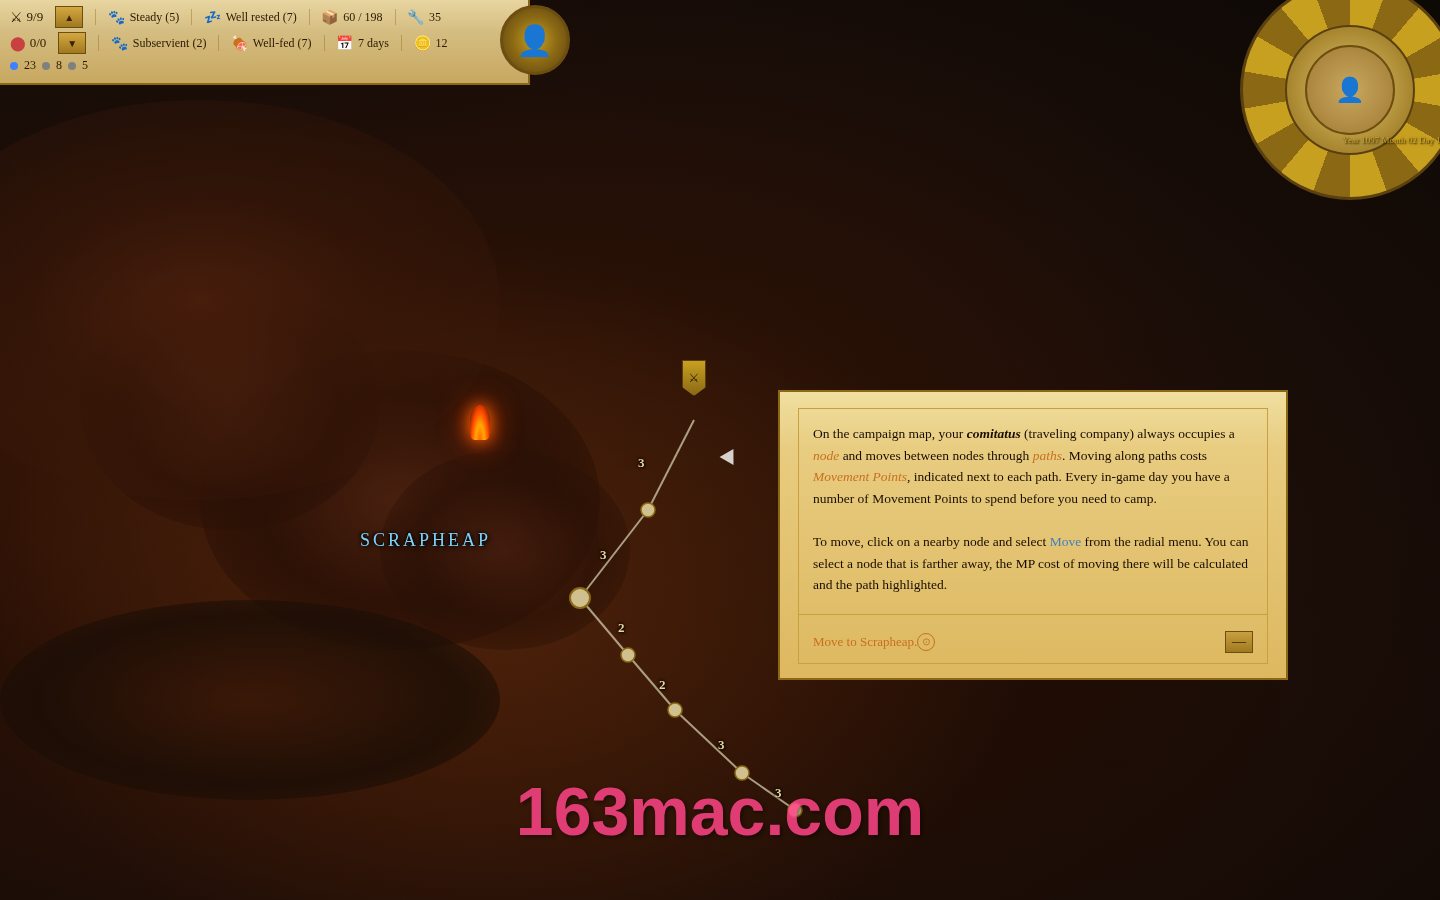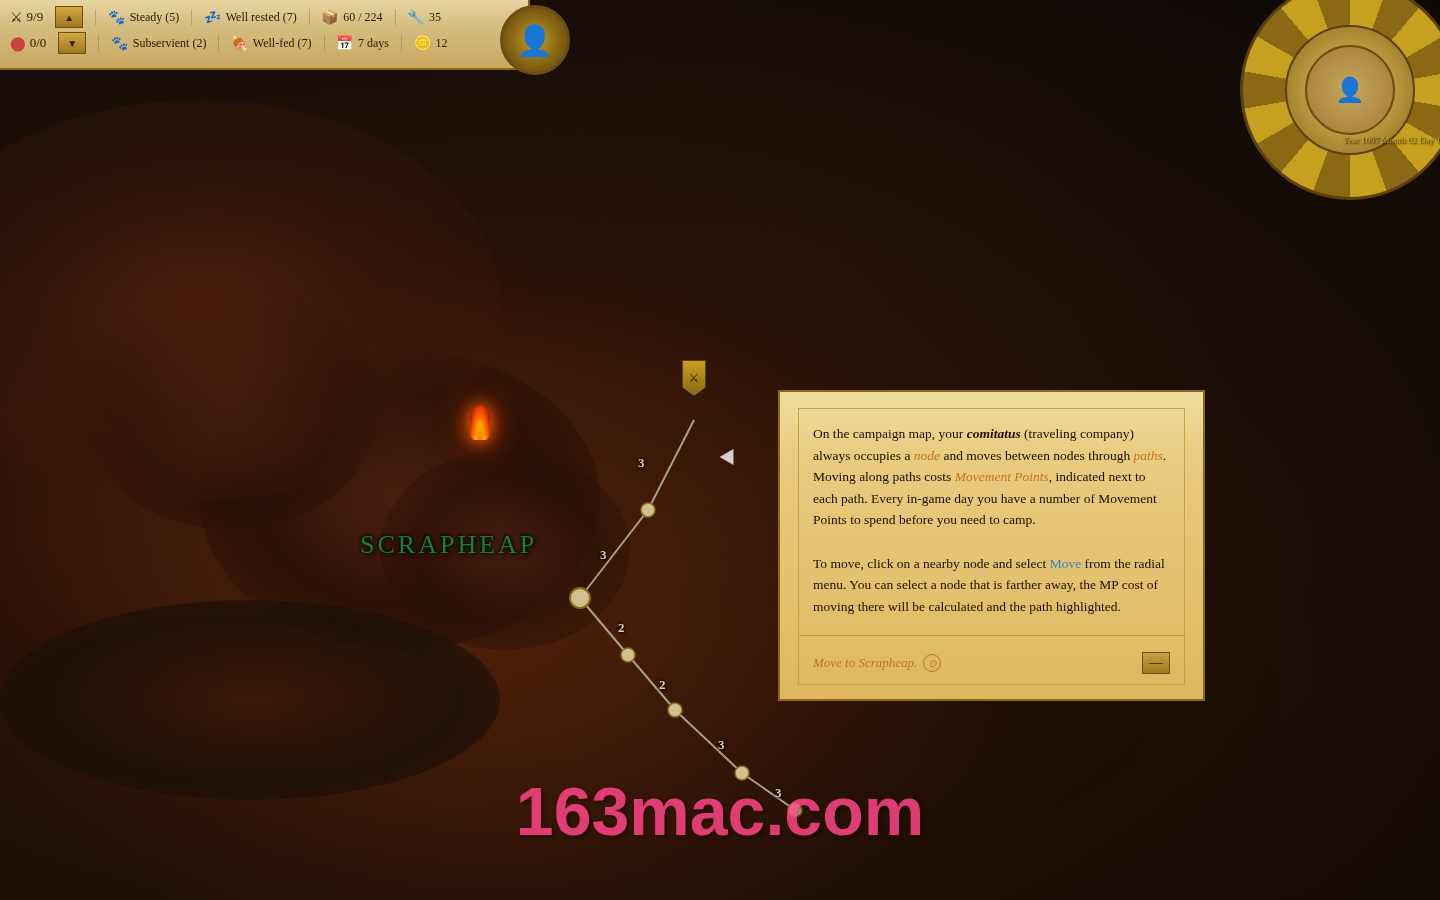--- a/index.html
+++ b/index.html
@@ -211,22 +211,22 @@
       z-index: 10;
       pointer-events: none;
     }
 
     
     #scrapheap-label {
       position: absolute;
       top: 530px;
       left: 360px;
       font-family: 'Georgia', serif;
-      font-size: 26px;
-      color: #15803d;
+      font-size: 18px;
+      color: #7dd3fc;
       text-transform: uppercase;
       letter-spacing: 3px;
       text-shadow: 2px 2px 4px #000, -1px -1px 3px #000;
       z-index: 20;
     }
 
     
     #torch {
       position: absolute;
       top: 405px;
@@ -267,21 +267,21 @@
       clip-path: polygon(0 0, 100% 0, 100% 75%, 50% 100%, 0 75%);
       font-size: 12px;
       color: #2a1a00;
     }
 
     
     #info-panel {
       position: absolute;
       top: 390px;
       left: 778px;
-      width: 427px;
+      width: 510px;
       background: linear-gradient(180deg, #f0dfa0 0%, #e8cc80 20%, #ddb860 100%);
       border: 2px solid #8b6914;
       padding: 16px 18px 14px 18px;
       z-index: 50;
     }
 
     .info-panel-inner {
       border: 1px solid #c8a040;
     }
 
@@ -316,24 +316,23 @@
     .info-footer {
       display: flex;
       align-items: center;
       justify-content: space-between;
       padding: 8px 14px 10px 14px;
     }
 
     .move-action {
       color: #c87020;
       font-size: 13px;
-      font-style: italic;
-      display: flex;
-      align-items: center;
-      gap: 6px;
+      display: flex;
+      align-items: center;
+      gap: 0;
     }
 
     .move-icon {
       width: 18px;
       height: 18px;
       border-radius: 50%;
       border: 1px solid #c87020;
       display: flex;
       align-items: center;
       justify-content: center;
@@ -465,21 +464,21 @@
 
     <div class="hud-stat">
       <span class="hud-icon">💤</span>
       <span>Well rested (7)</span>
     </div>
 
     <div class="hud-divider"></div>
 
     <div class="hud-stat">
       <span class="hud-icon">📦</span>
-      <span>60 / 224</span>
+      <span>60 / 198</span>
     </div>
 
     <div class="hud-divider"></div>
 
     <div class="hud-stat">
       <span class="hud-icon">🔧</span>
       <span>35</span>
     </div>
   </div>
 
@@ -514,20 +513,28 @@
     </div>
 
     <div class="hud-divider"></div>
 
     <div class="hud-stat">
       <span class="hud-icon">🪙</span>
       <span>12</span>
     </div>
   </div>
 
+  <div class="hud-bottom-row">
+    <span class="morale-dot" style="background:#4080ff;"></span>
+    <span>23</span>
+    <span class="morale-dot" style="background:#808080;"></span>
+    <span>8</span>
+    <span class="morale-dot" style="background:#808080;"></span>
+    <span>5</span>
+  </div>
 </div>
 
 <div id="company-medallion">
   <div class="medallion-circle">
     <span style="font-size:30px;color:#2a1a00;">👤</span>
   </div>
 </div>
 
 <div id="calendar-wheel">
   <div class="wheel-outer">

